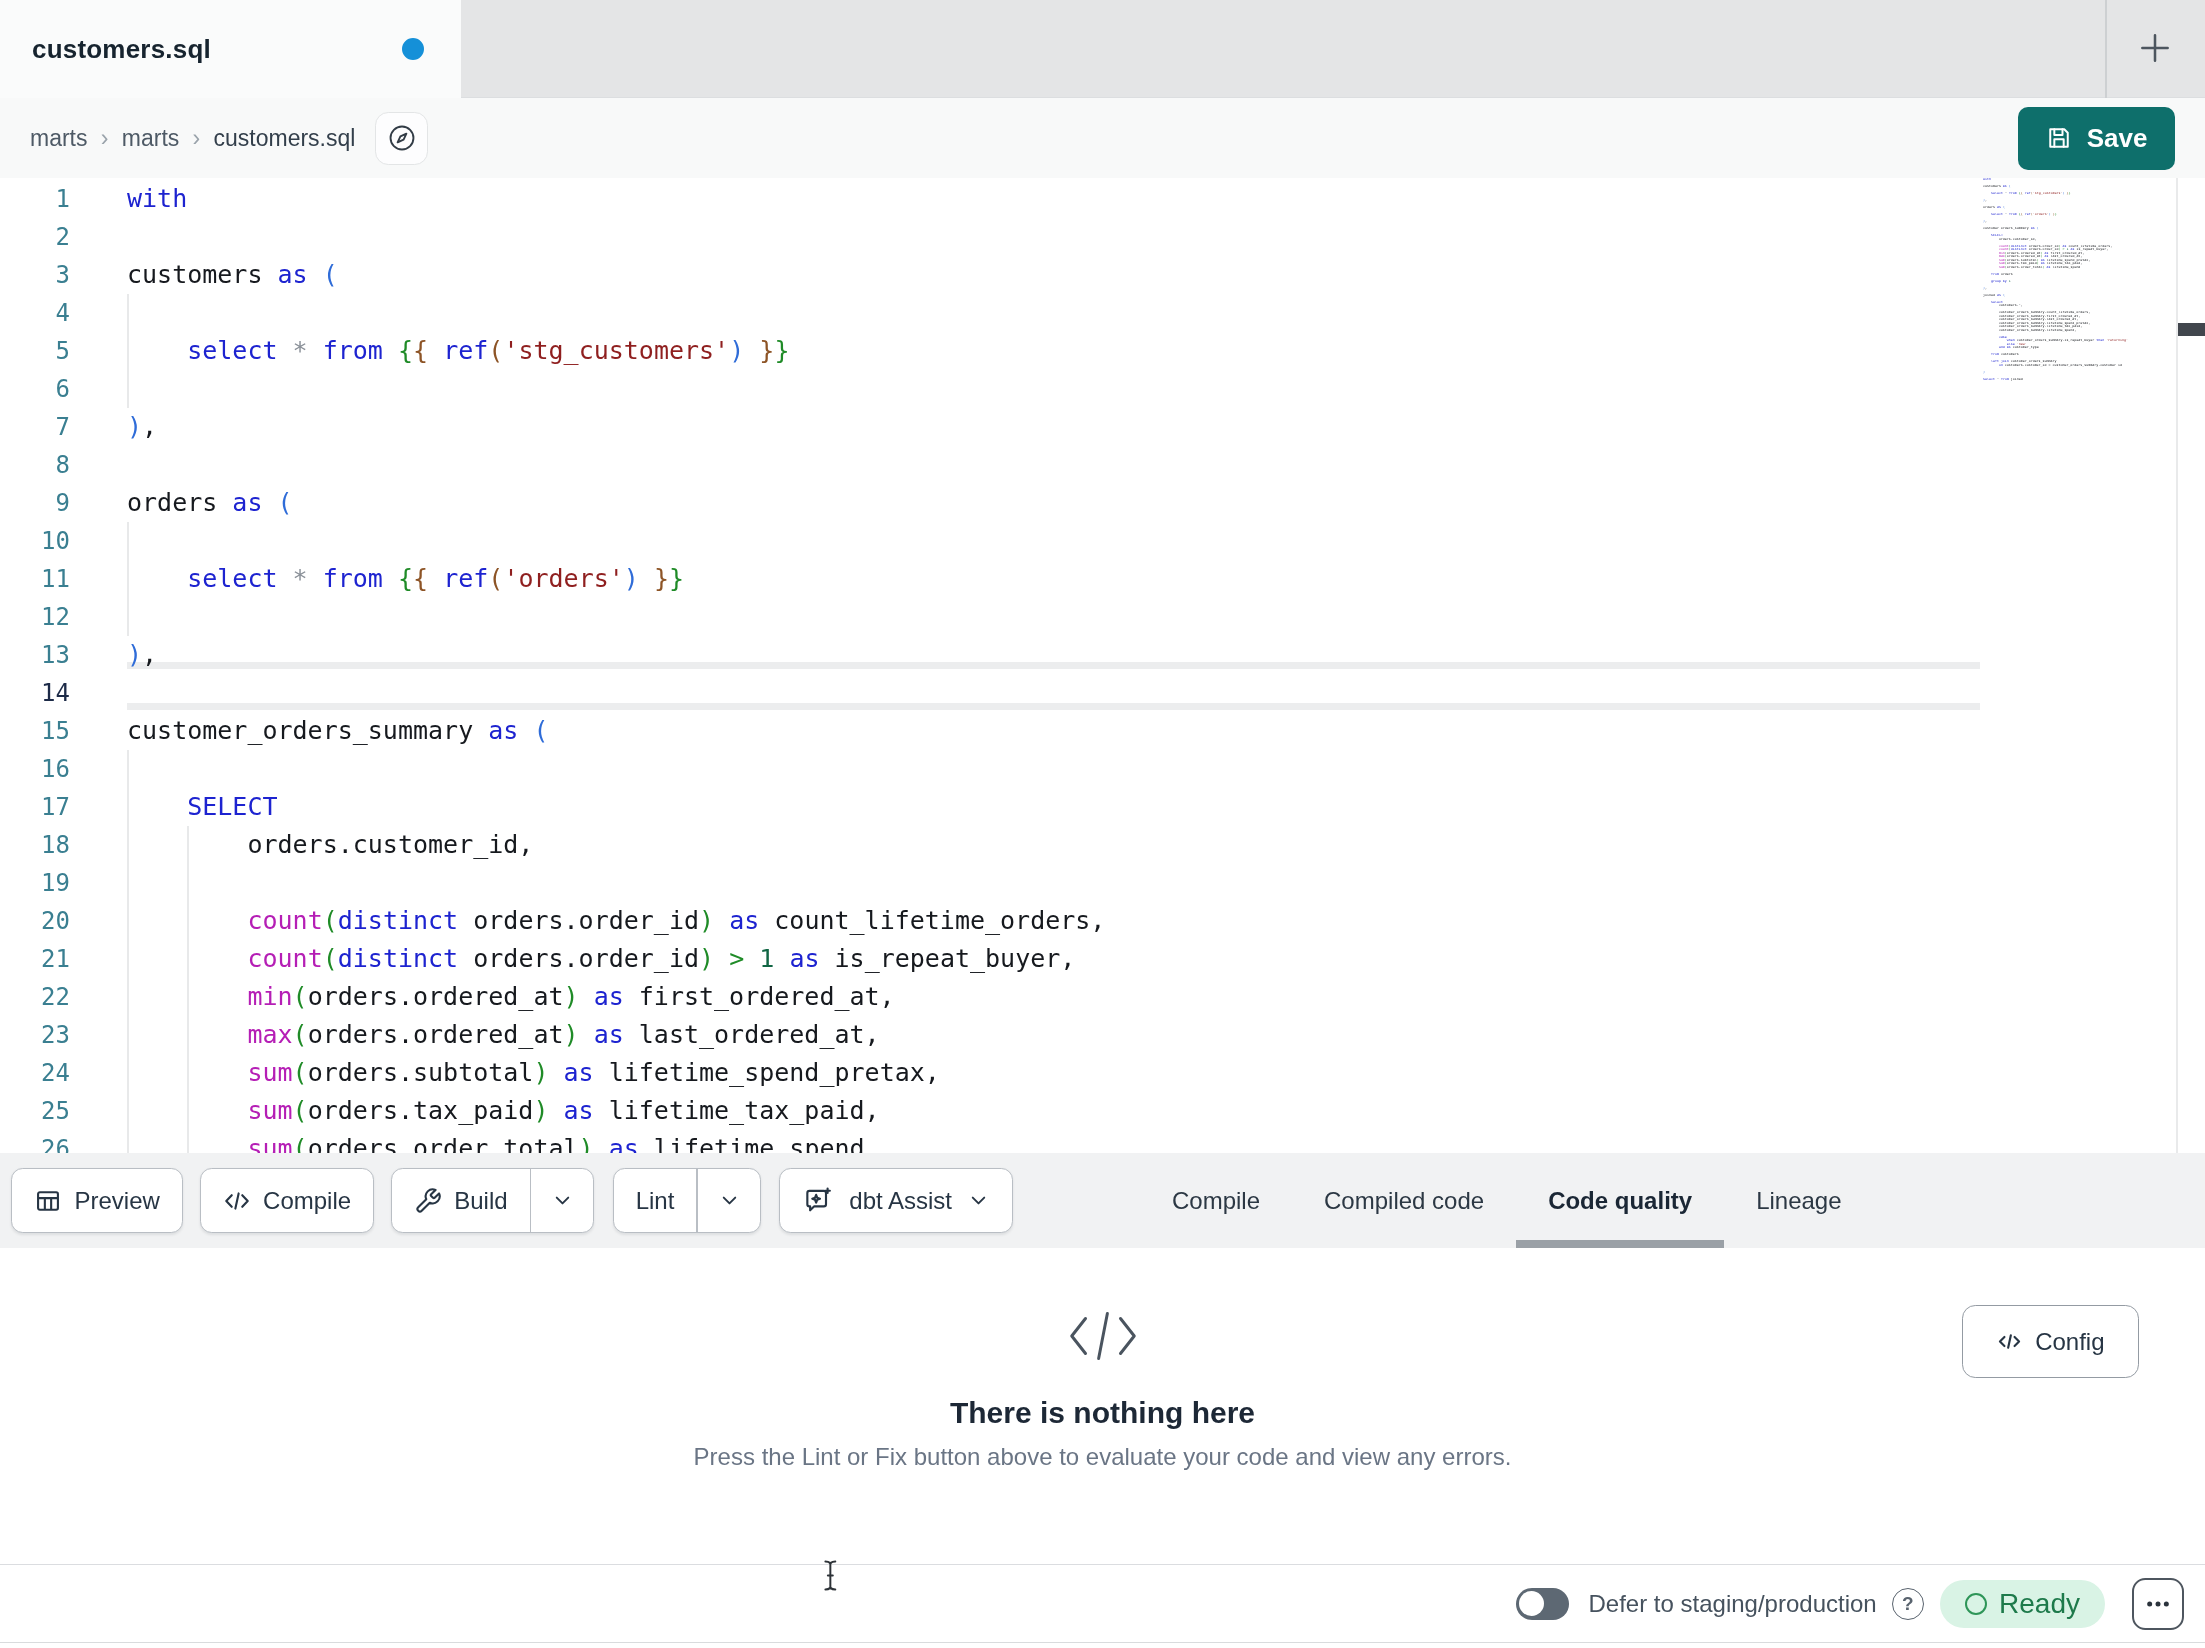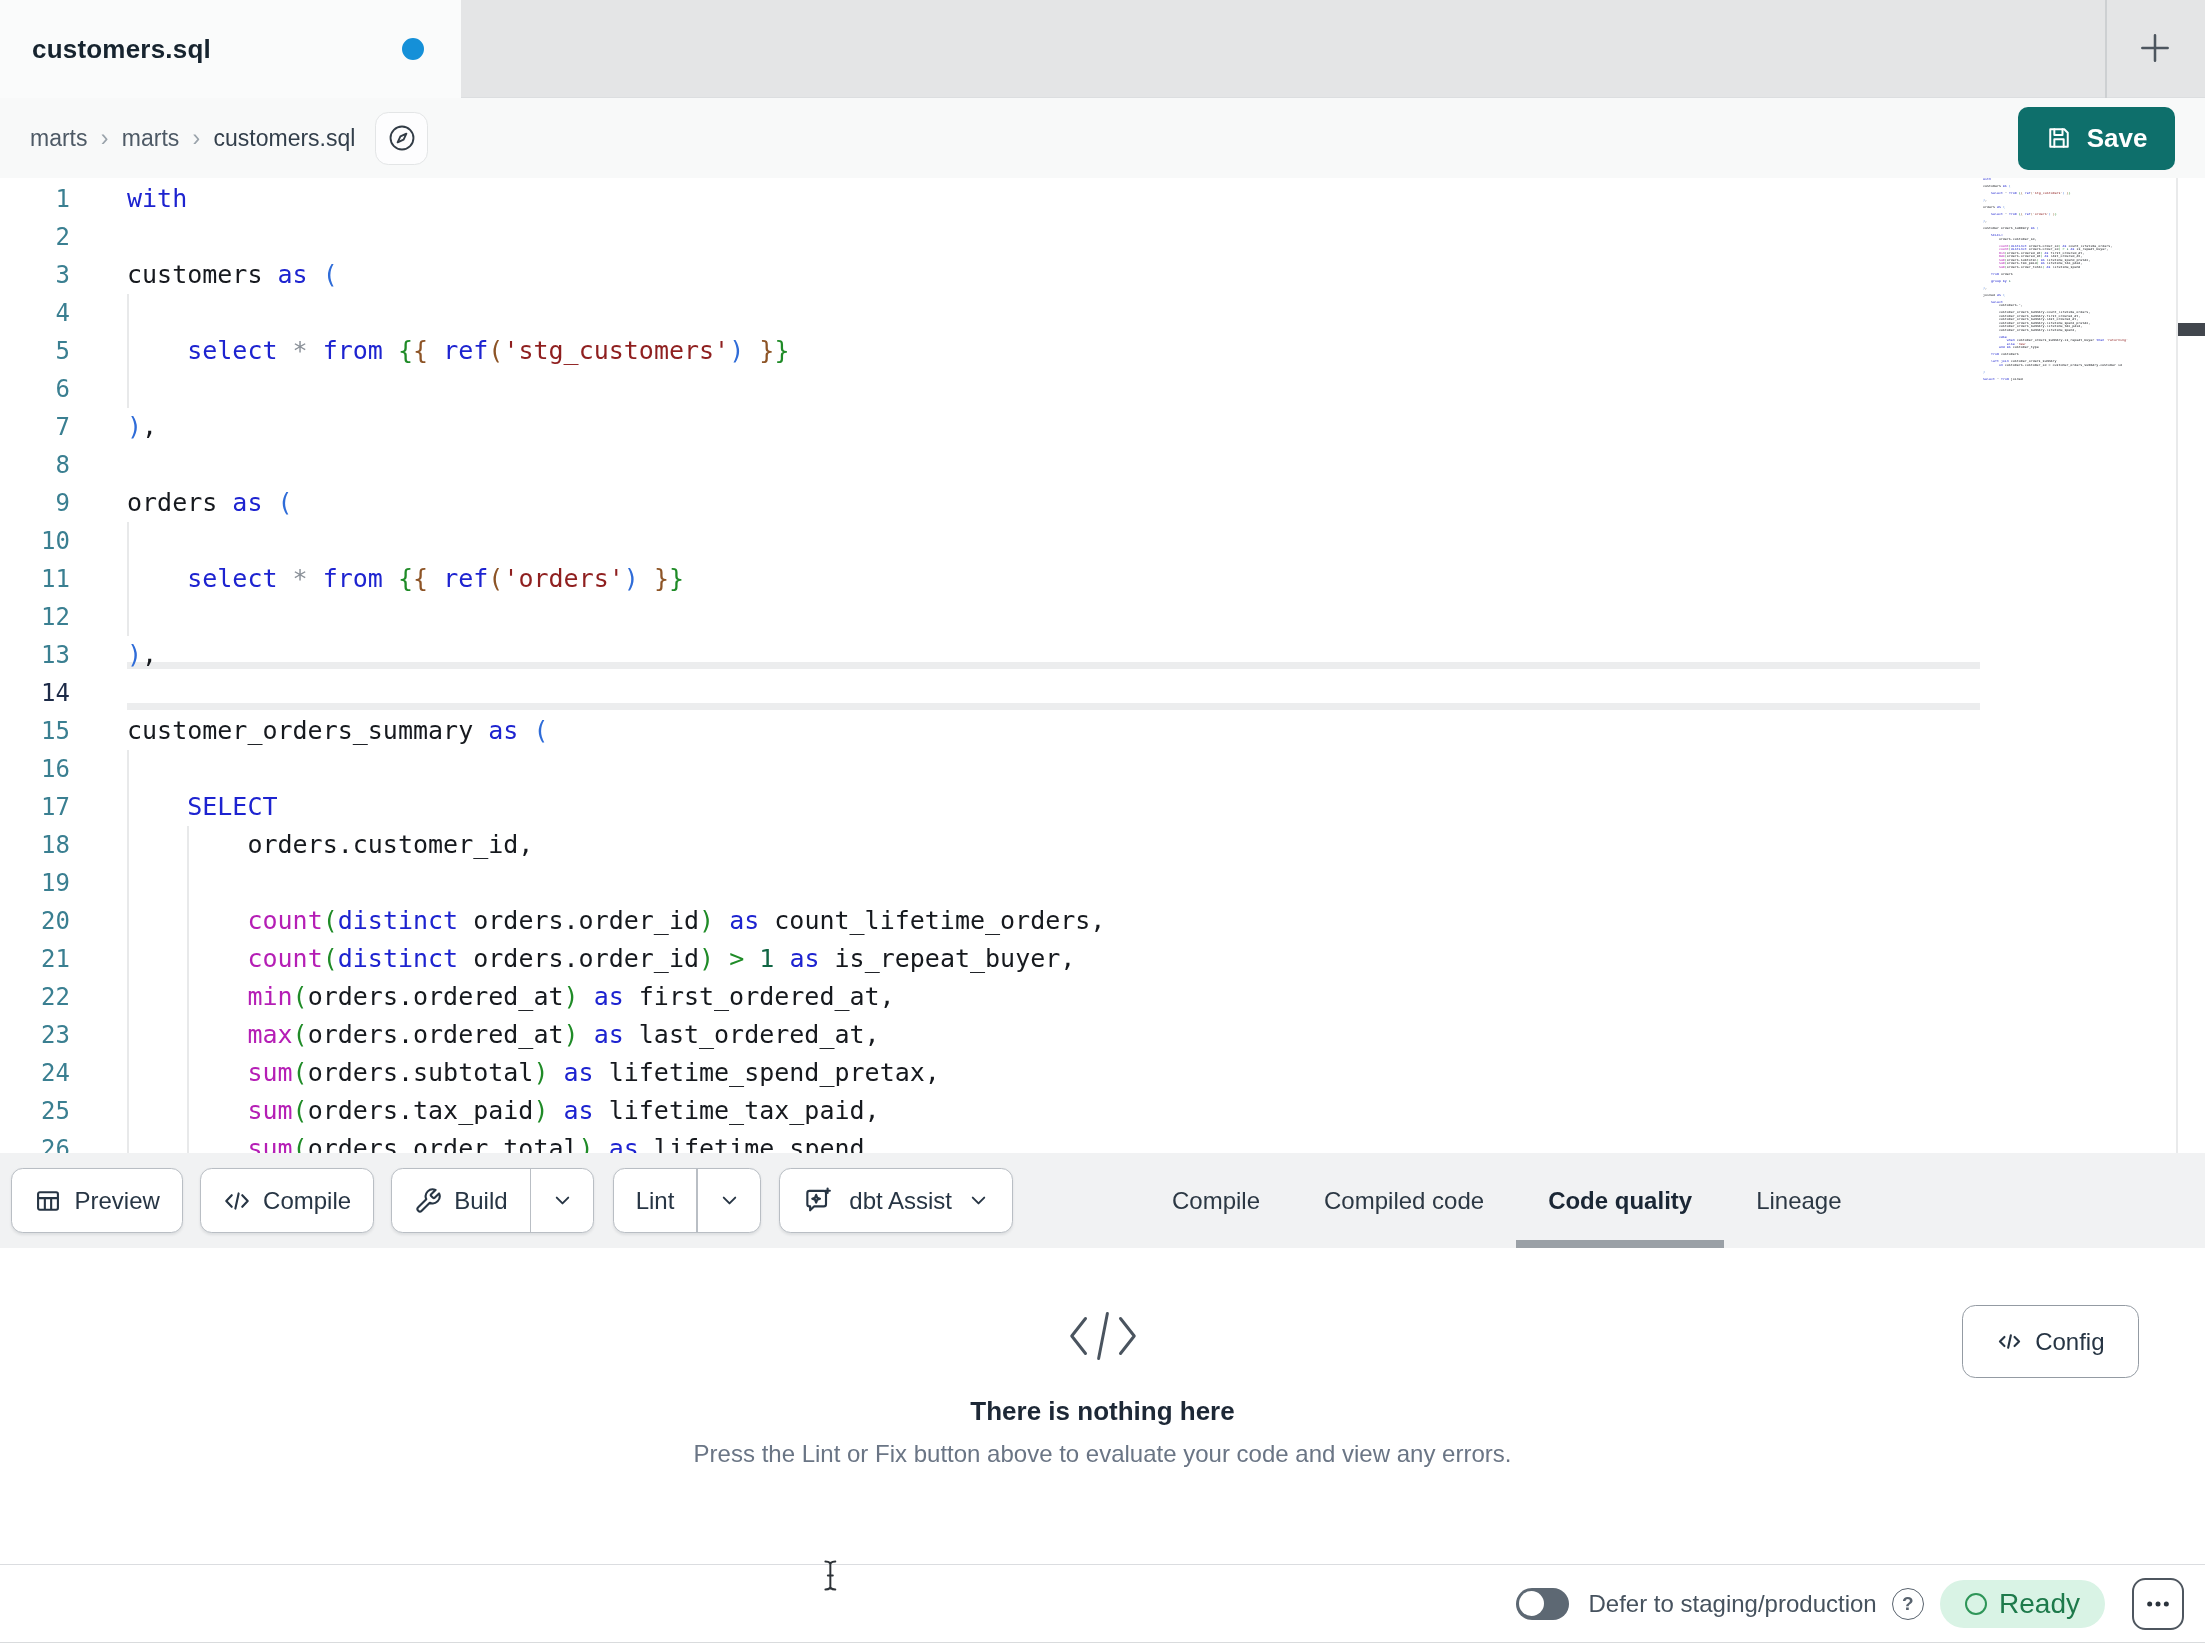--- a/index.html
+++ b/index.html
@@ -76,21 +76,21 @@
   .rtab { position:relative; display:flex; align-items:center; padding:0 32px;
     font-size:24px; color:#2c3844; cursor:pointer; }
   .rtab.active { color:#1b2735; font-weight:700; }
   .rtab.active::after { content:""; position:absolute; left:0; right:0; bottom:0;
     height:8.3px; background:#9aa0a6; }
 
   
   .results-panel { position:absolute; top:1248px; left:0; width:2205px; height:316px;
     background:#ffffff; text-align:center; }
   .empty-icon { margin:58px auto 0; width:80px; height:60px; }
-  .empty-title { margin-top:30px; font-size:26px; font-weight:700; color:#1d2836; }
+  .empty-title { margin-top:30px; font-size:30px; font-weight:700; color:#1d2836; }
   .empty-sub { margin-top:13.3px; font-size:24px; color:#6a7585; }
   .config-btn { position:absolute; right:66px; top:57px; width:177px; height:73px;
     background:#ffffff; border:1.7px solid #949ba3; border-radius:13.3px;
     display:flex; align-items:center; justify-content:center; gap:11.7px;
     font-size:24px; color:#273544; font-family:"Liberation Sans",sans-serif; cursor:pointer; }
 
   
   .statusbar { position:absolute; top:1564px; left:0; width:2205px; height:78px;
     background:#ffffff; border-top:1.7px solid #dbdde0;
     display:flex; align-items:center; justify-content:flex-end; padding-right:21px; }

